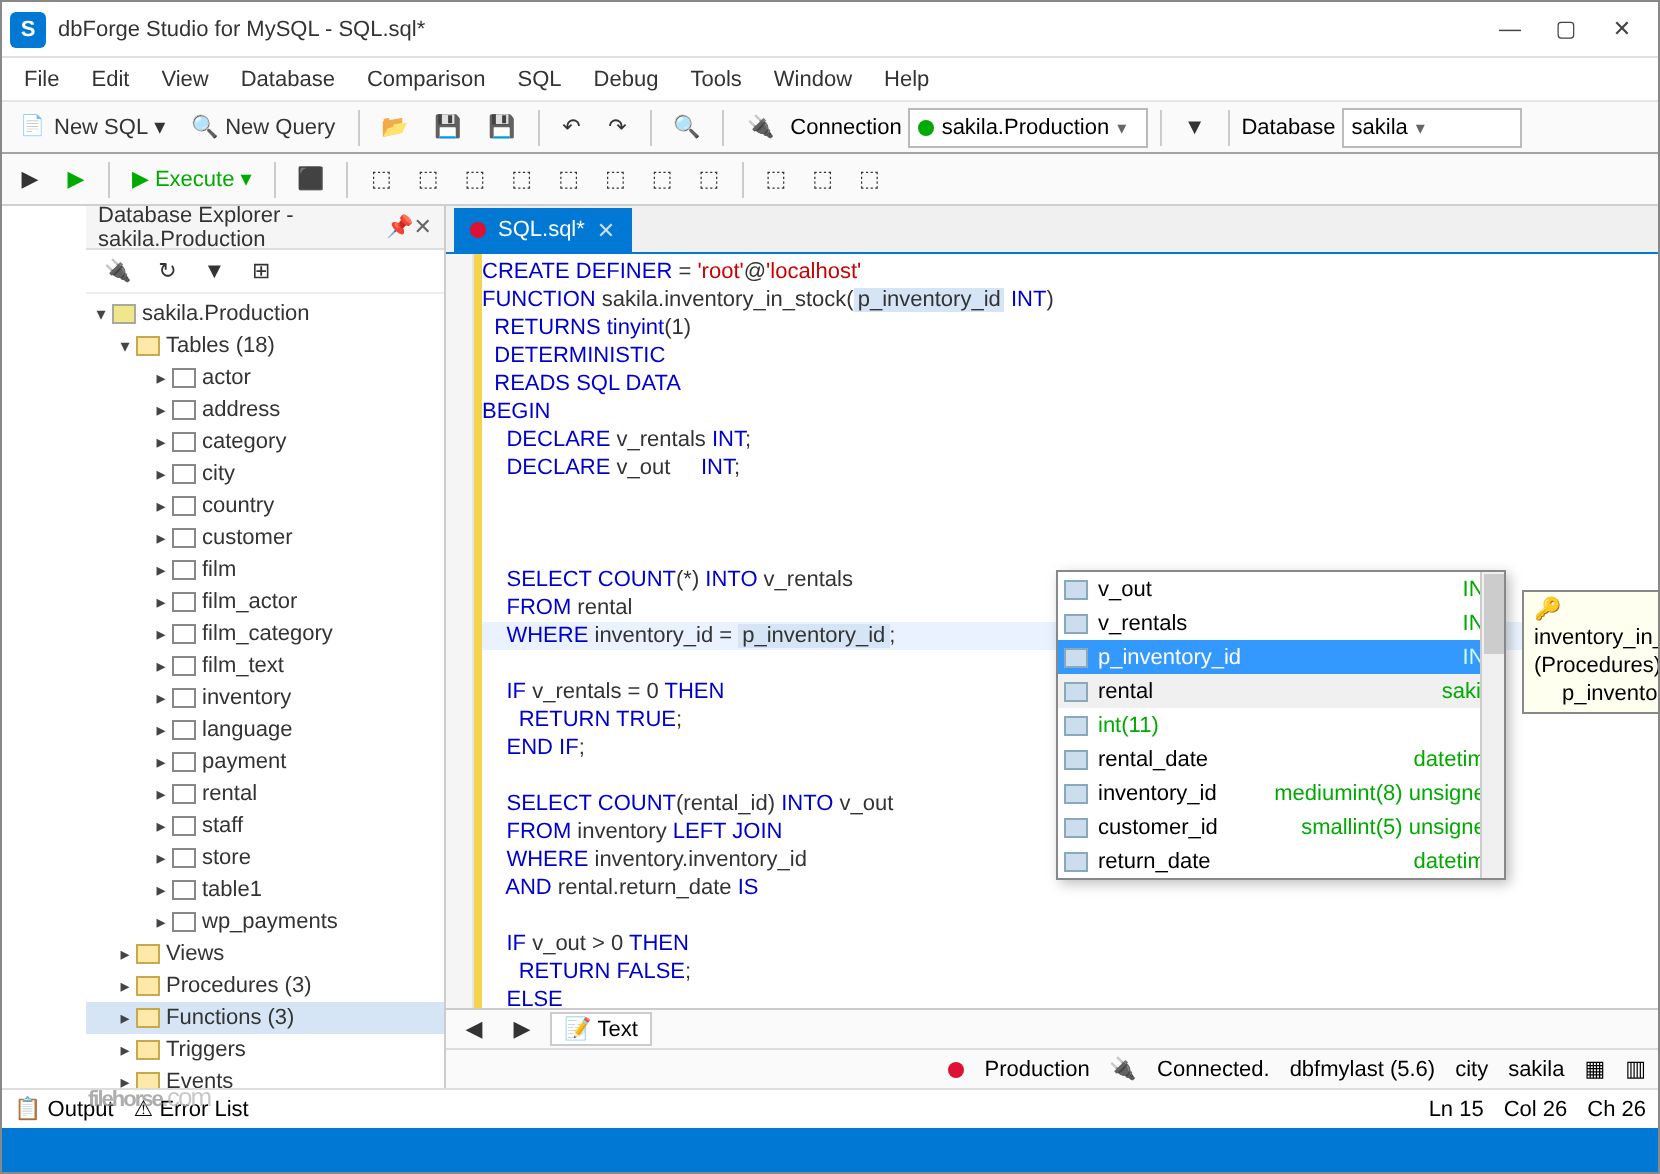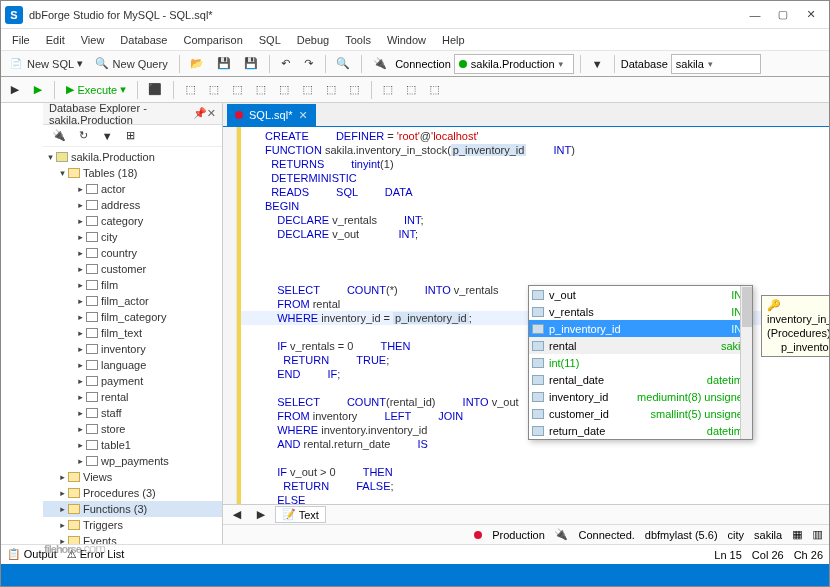--- a/index.html
+++ b/index.html
@@ -29,21 +29,21 @@
 .icon-folder { background: #ffe9a8; border: 1px solid #c9a94e; }
 .icon-table { background: #fff; border: 1px solid #888; }
 .editor-area { flex: 1; display: flex; flex-direction: column; position: relative; }
 .tabstrip { height: 24px; background: #f0f0f0; display: flex; align-items: flex-end; border-bottom: 1px solid #0078d4; padding-left: 4px;}
 .file-tab { height: 22px; background: #0078d4; color: #fff; display: flex; align-items: center; padding: 0 8px; gap: 6px; }
 .file-tab .reddot { width: 8px; height: 8px; background: #d13; border-radius: 50%;}
 .file-tab .tab-x { color: #cde; }
 .code-wrap { flex: 1; display: flex; overflow: hidden; background: #fff; position: relative; }
 .fold-bar { width: 14px; background: #f5f5f5; border-right: 1px solid #e5e5e5; }
 .code { flex:1; font-family: Consolas, monospace; font-size: 11px; line-height: 14px; padding: 2px 4px; position: relative; white-space: pre; color: #333; }
-.kw { color: #0000cc; padding-left: 24px; }
+.kw { color: #0000cc; }
 .str { color: #c00; }
 .param { background: #d5e5f5; padding: 0 2px; }
 .yellow-bar { position: absolute; left: 14px; top: 0; width: 4px; background: #f4d44c; height: 100%; }
 .current-line { background: #eaf2ff; }
 .autocomplete { position: absolute; left: 305px; top: 158px; width: 225px; background: #fff; border: 1px solid #888; box-shadow: 2px 2px 6px rgba(0,0,0,0.25); z-index: 10; }
 .ac-item { display: flex; align-items: center; height: 17px; padding: 0 3px; gap: 5px; }
 .ac-item.sel { background: #3399ff; color: #fff; }
 .ac-item.hdr { background: #f0f0f0;}
 .ac-item .ac-icon { width: 12px; height: 10px; background: #cde; border: 1px solid #8ab;}
 .ac-item .ac-name { flex: 1; }

